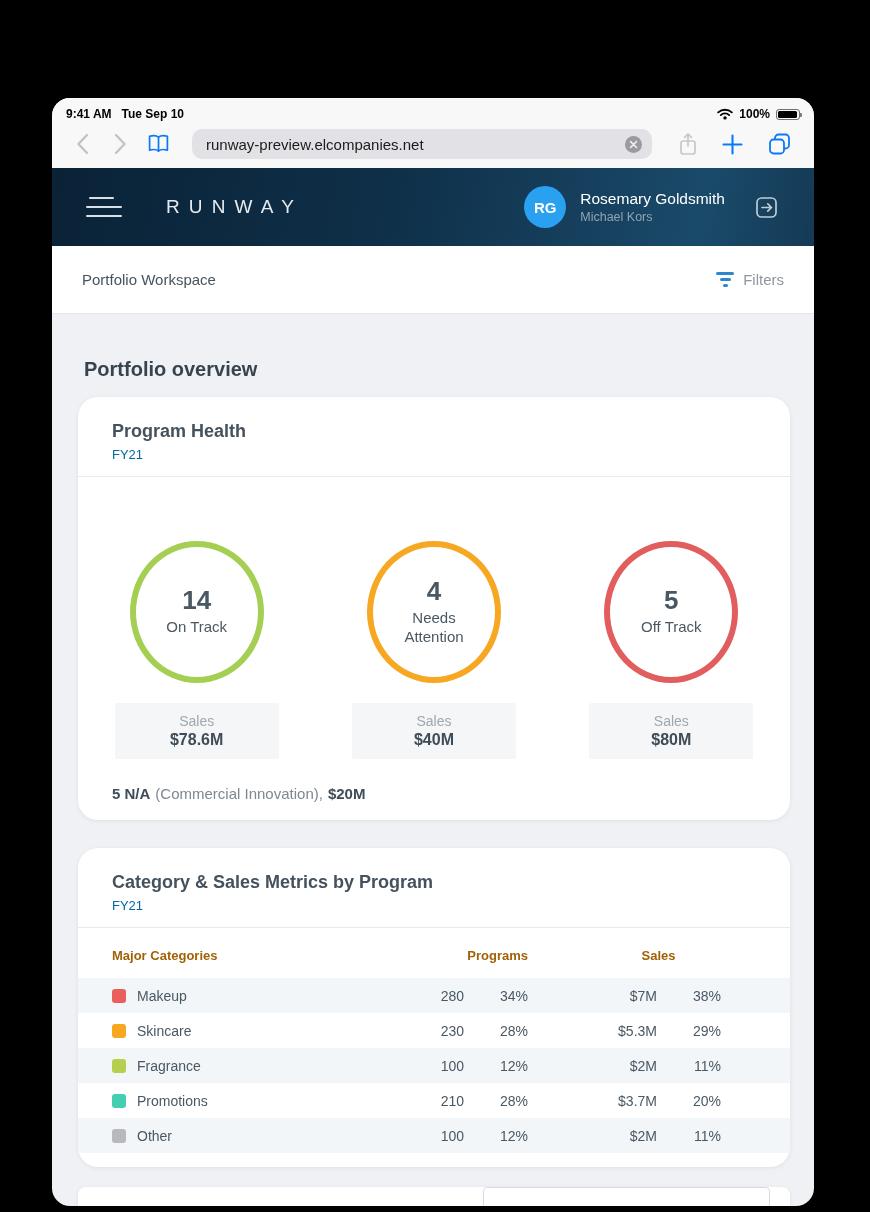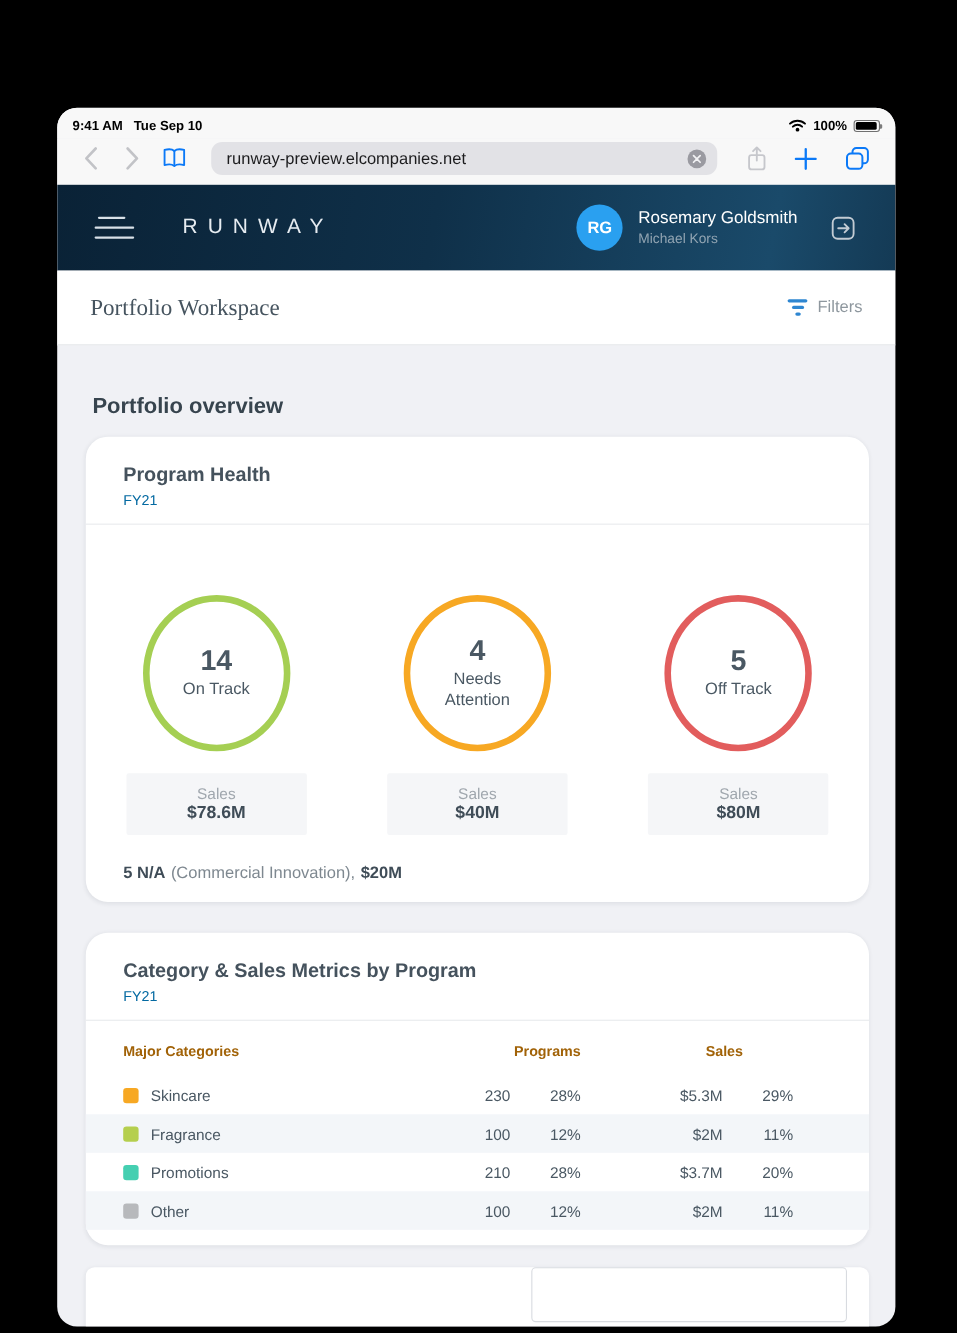--- a/index.html
+++ b/index.html
@@ -48,21 +48,21 @@
   .avatar { width:42px; height:42px; border-radius:50%; background:#2aa0f0; color:#fff;
             font-size:15px; font-weight:600; display:flex; align-items:center; justify-content:center; }
   .user-meta { margin-left:14px; line-height:1.25; }
   .user-name { font-size:15.5px; color:#ffffff; }
   .user-org  { font-size:12.5px; color:#91a4b2; margin-top:2px; }
   .logout { margin-left:28px; display:flex; align-items:center; }
 
   
   .workspace-bar { height:68px; background:#fff; border-bottom:1px solid #e3e5e9;
                    display:flex; align-items:center; padding:0 30px; }
-  .workspace-title { font-size:21px; color:#46545f;font-family:Liberation Serif, serif; }
+  .workspace-title { font-size:15px; color:#46545f; }
   .filters { margin-left:auto; display:flex; align-items:center; gap:9px; cursor:pointer; }
   .filter-icon { display:flex; flex-direction:column; align-items:center; gap:3px; }
   .filter-icon i { display:block; height:3px; border-radius:1.5px; background:#2e86d1; }
   .filter-icon .f1 { width:18px; } .filter-icon .f2 { width:11px; } .filter-icon .f3 { width:5px; }
   .filters-label { font-size:15px; color:#8e979e; }
 
   
   .content { flex:1; overflow:hidden; padding:0 24px 0 26px; }
   .section-title { margin:44px 0 16px 6px; font-size:20px; font-weight:700; color:#37444e; }
   .card { background:#fff; border-radius:20px; box-shadow:0 1px 4px rgba(25,39,52,.08); }
@@ -264,20 +264,32 @@
           <div class="card-title">Category &amp; Sales Metrics by Program</div>
           <div class="card-sub">FY21</div>
         </div>
 
         <div class="tgrid thead">
           <div>Major Categories</div>
           <div class="th-programs">Programs</div>
           <div class="th-sales">Sales</div>
         </div>
 
+        <div class="tgrid trow alt">
+          <div class="cat-cell">
+              <span class="swatch" style="background-color: rgb(234, 95, 92);"></span>
+              <span>Makeup</span>
+            </div>
+          <div class="num">280</div>
+          <div><span class="vdiv"></span></div>
+          <div class="num">34%</div>
+          <div class="num">$7M</div>
+          <div><span class="vdiv"></span></div>
+          <div class="num">38%</div>
+        </div>
 
         <div class="tgrid trow">
           <div class="cat-cell">
               <span class="swatch" style="background-color: rgb(247, 168, 35);"></span>
               <span>Skincare</span>
             </div>
           <div class="num">230</div>
           <div><span class="vdiv"></span></div>
           <div class="num">28%</div>
           <div class="num">$5.3M</div>

